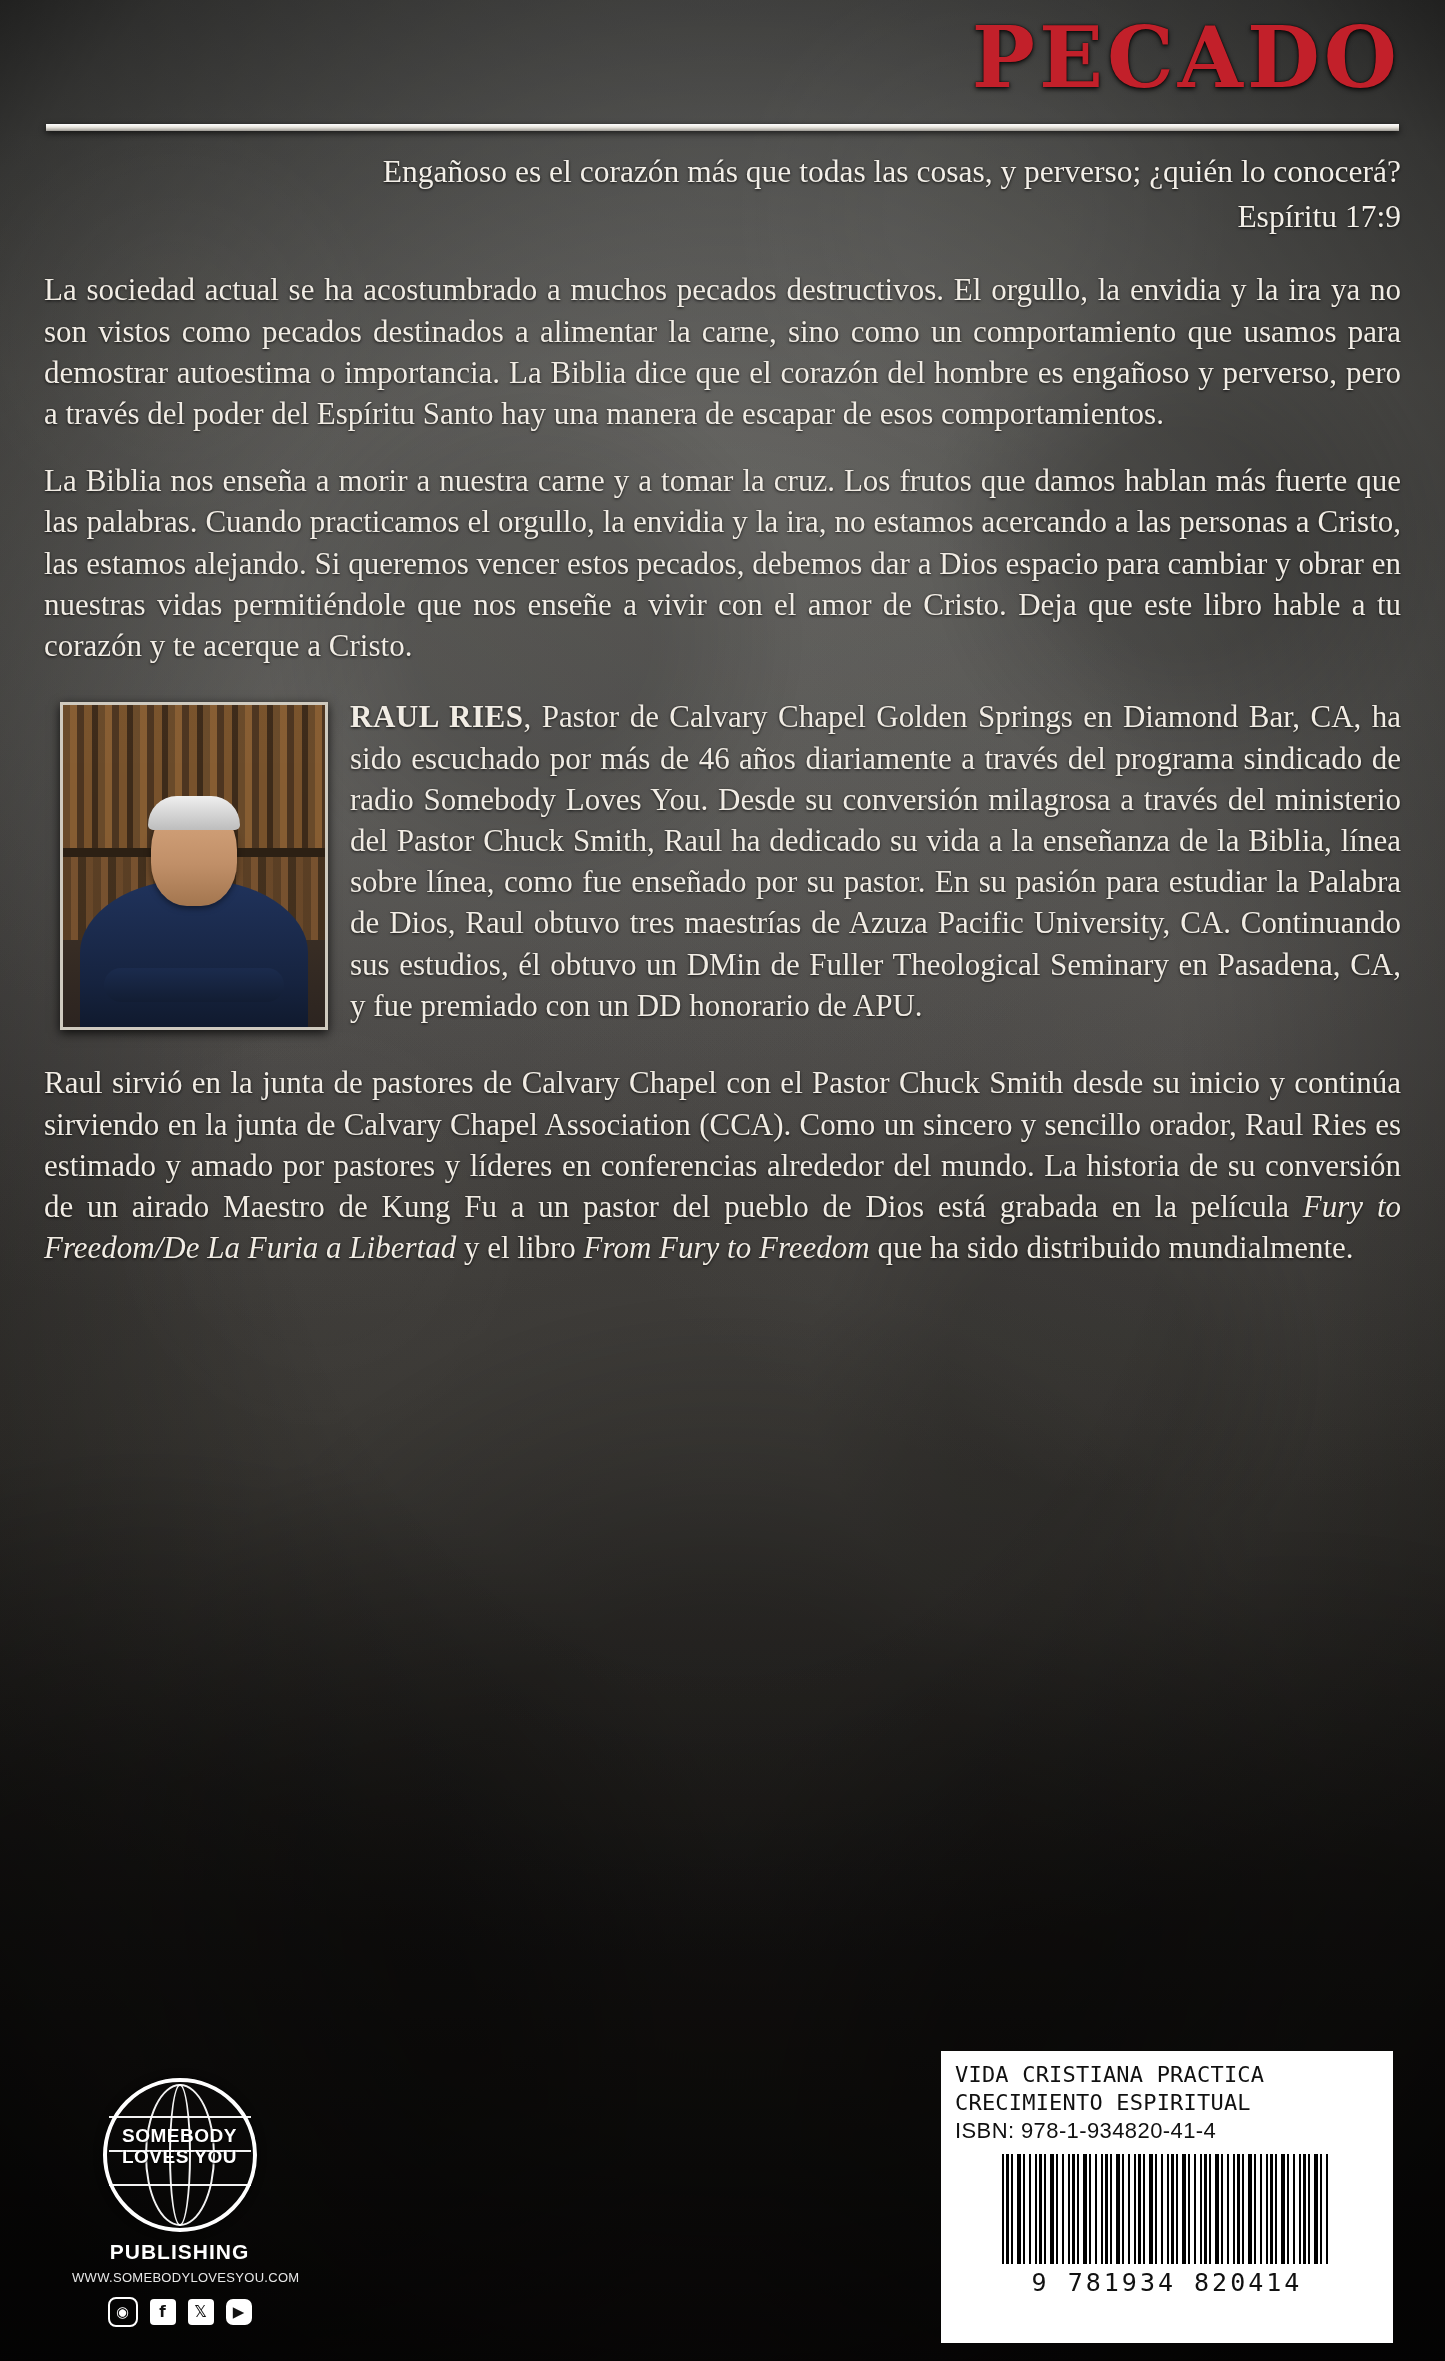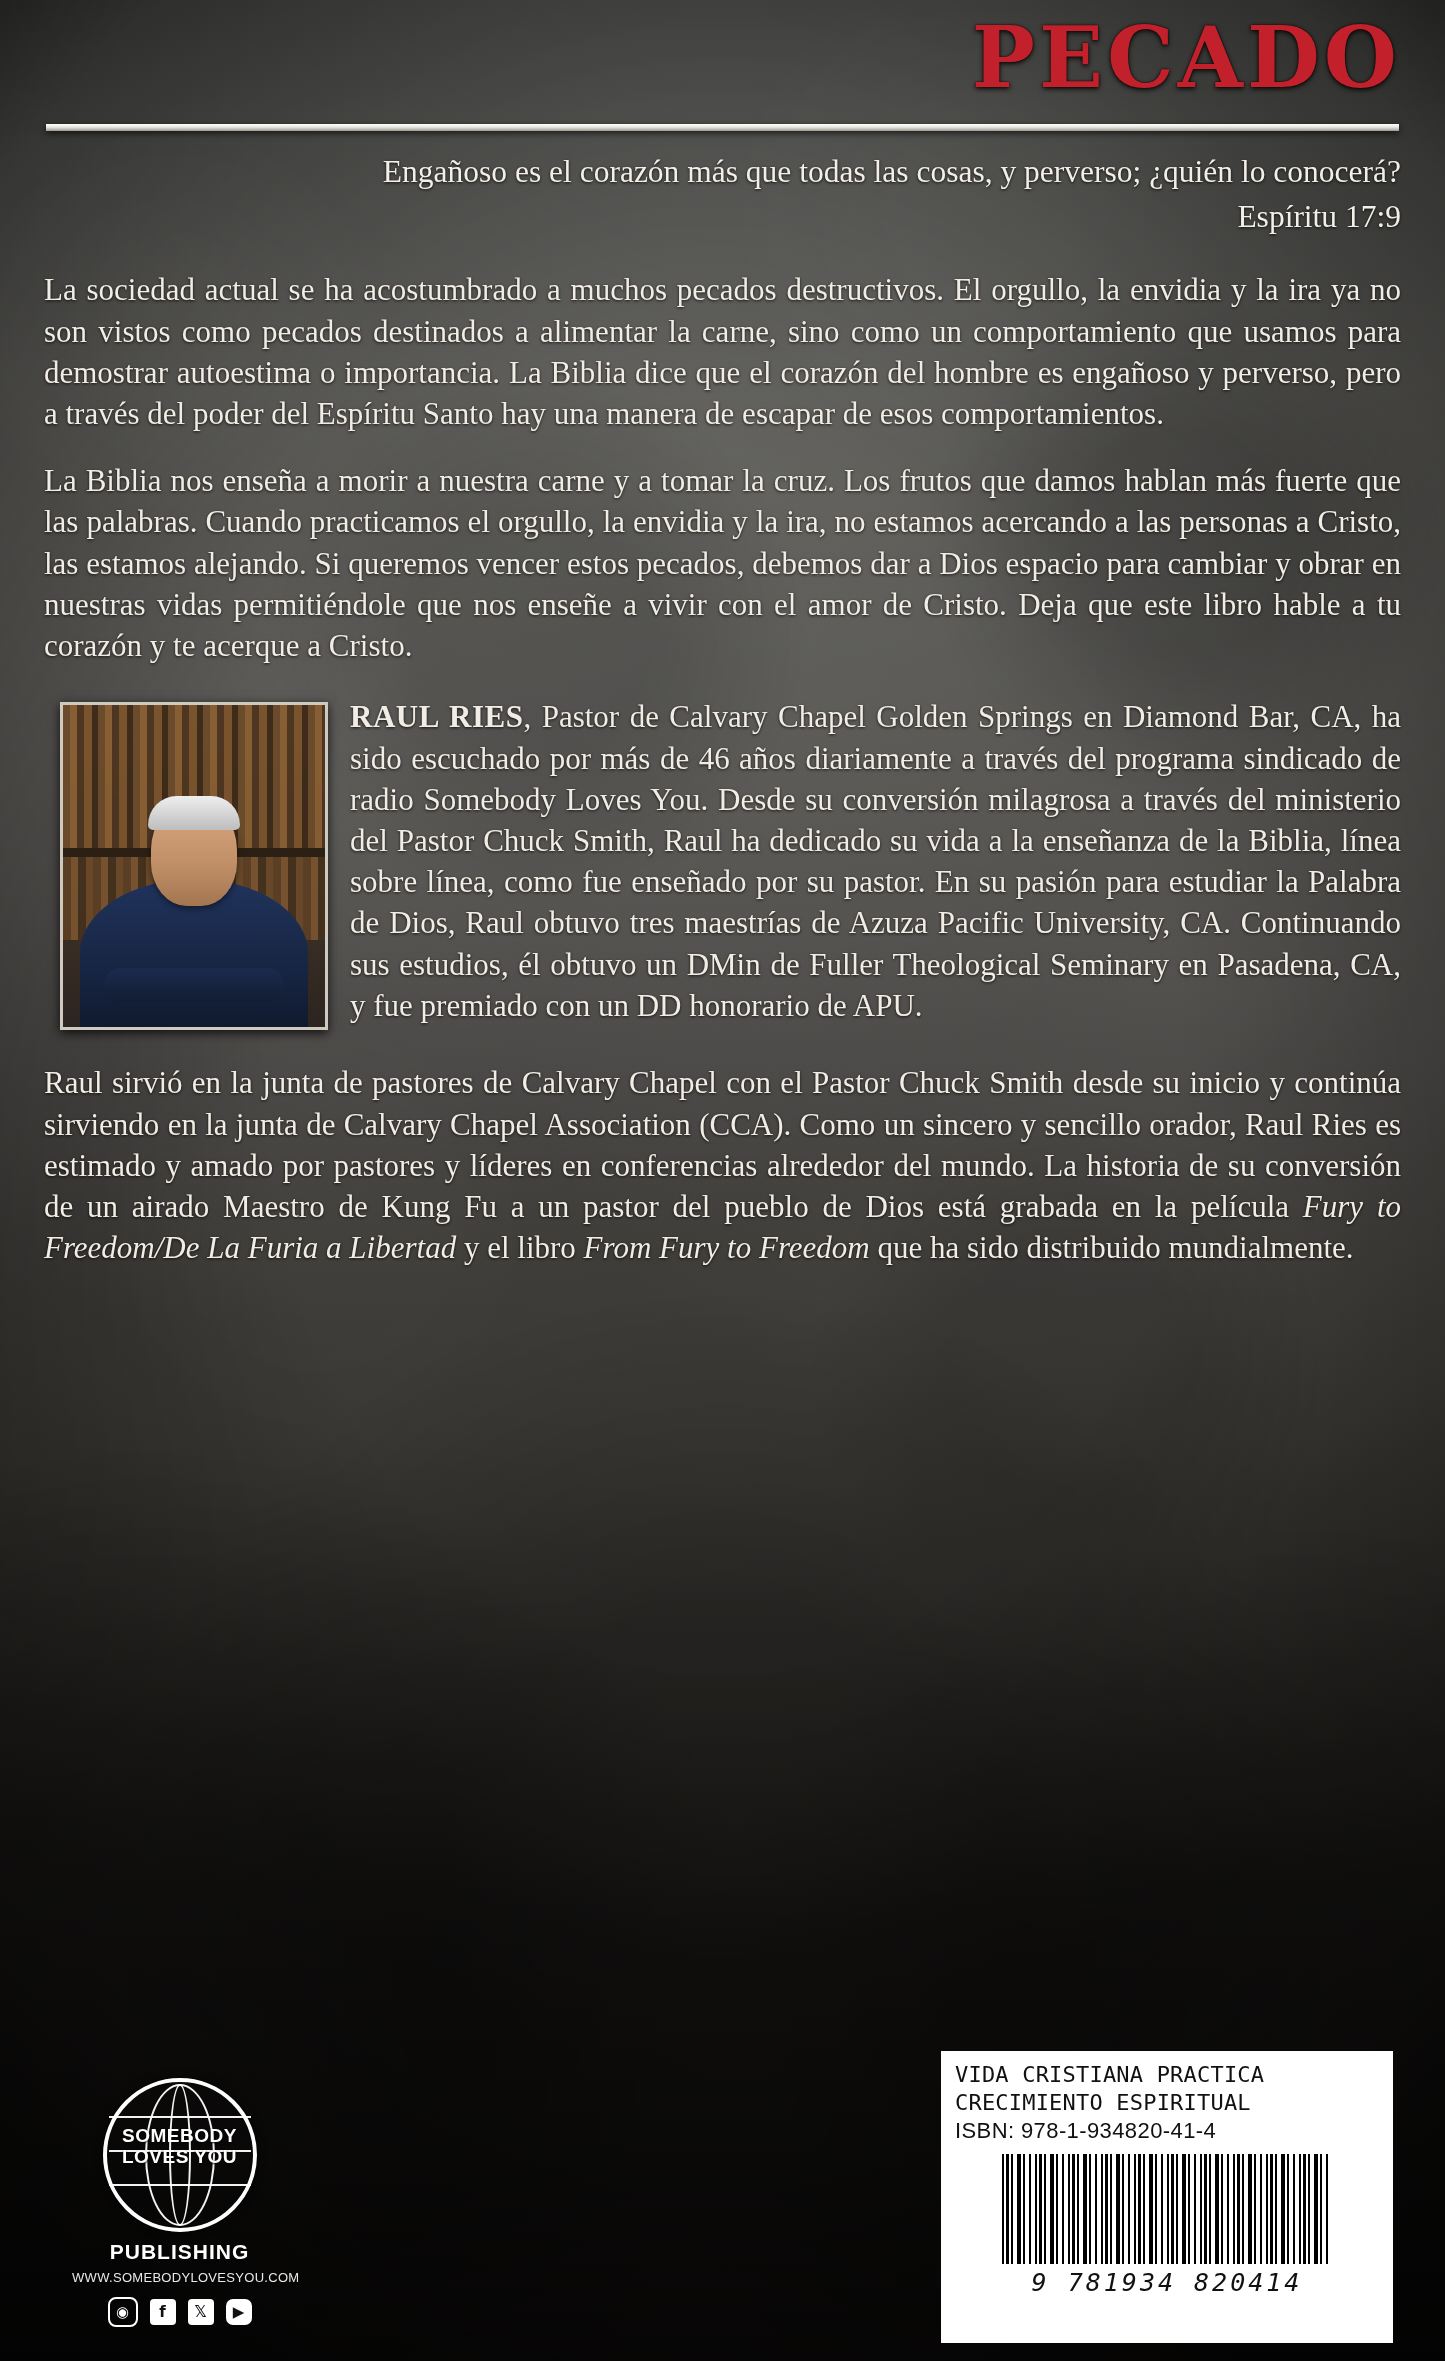--- a/index.html
+++ b/index.html
@@ -334,21 +334,20 @@
       #000 0 2px, #fff 2px 4px, #000 4px 7px, #fff 7px 9px,
       #000 9px 11px, #fff 11px 15px, #000 15px 19px, #fff 19px 21px,
       #000 21px 23px, #fff 23px 27px, #000 27px 29px, #fff 29px 33px);
   }
   .ean {
     font-family: "DejaVu Sans Mono", monospace;
     font-size: 25px;
     letter-spacing: 3px;
     text-align: center;
     margin-top: 4px;
-    font-style: italic;
   }
 </style>
 </head>
 <body>
 
 <div class="book-back">
   <div class="texture"></div>
   <div class="vignette"></div>
 
   <div class="content">

